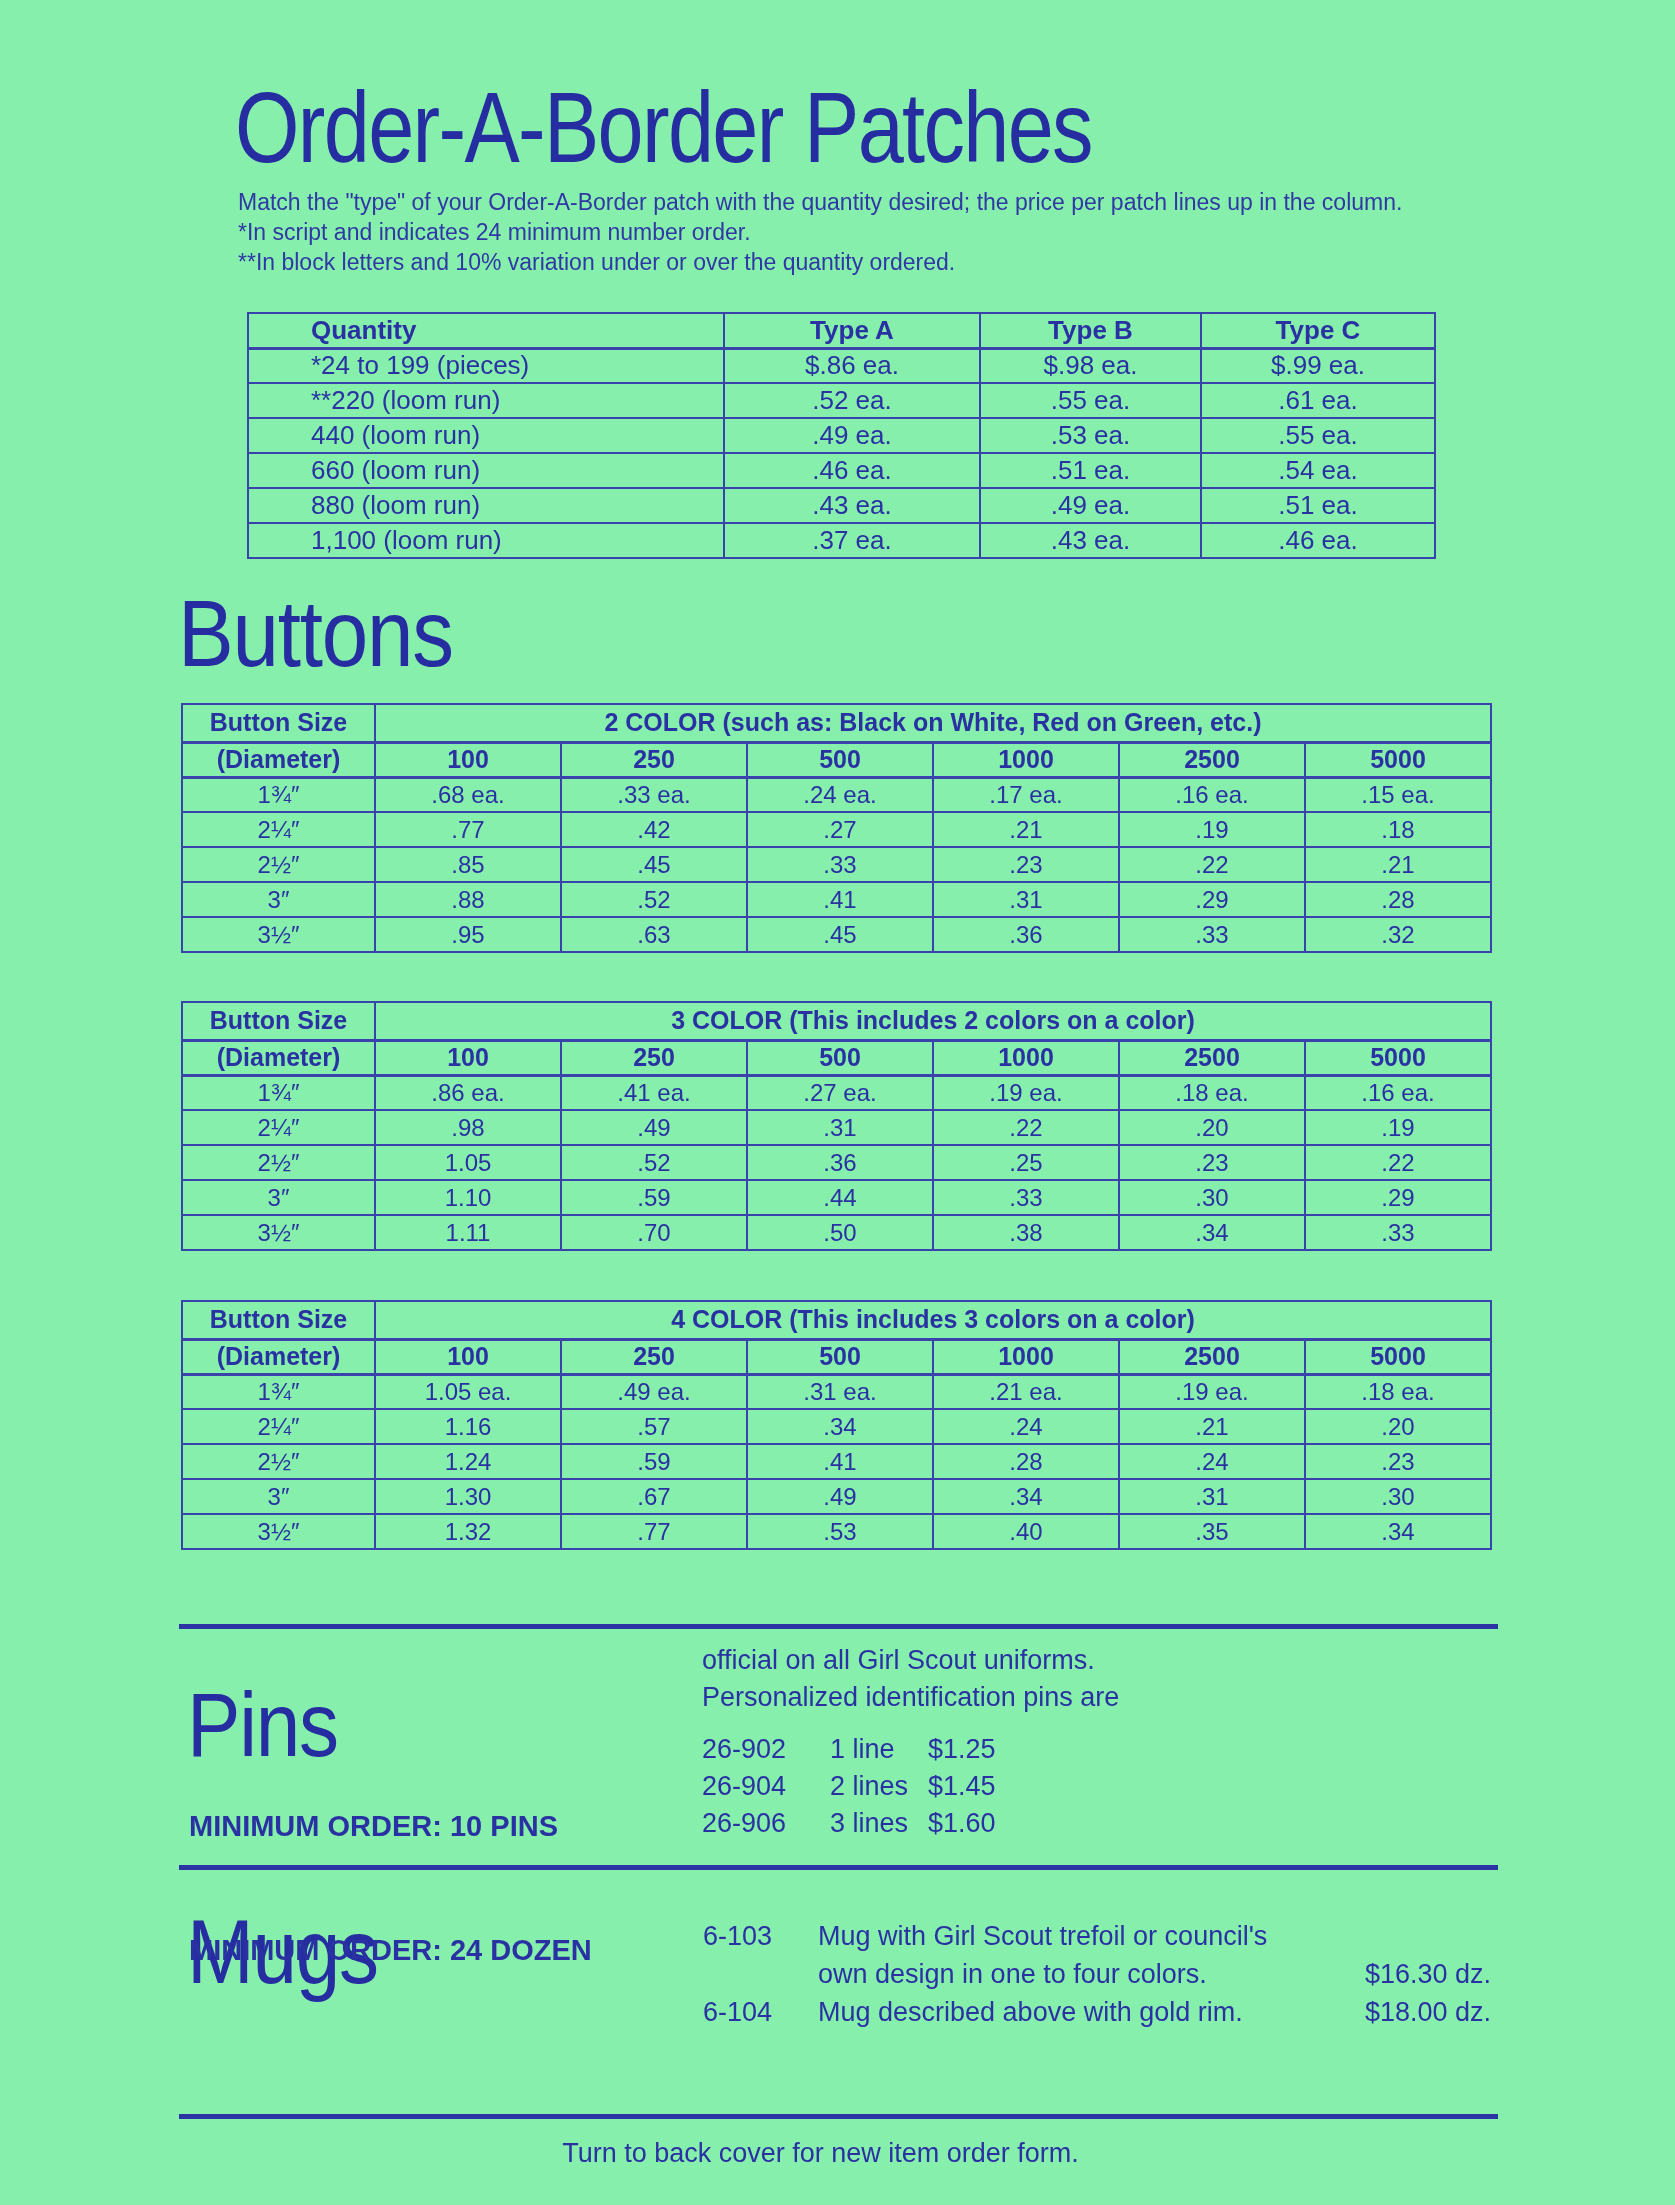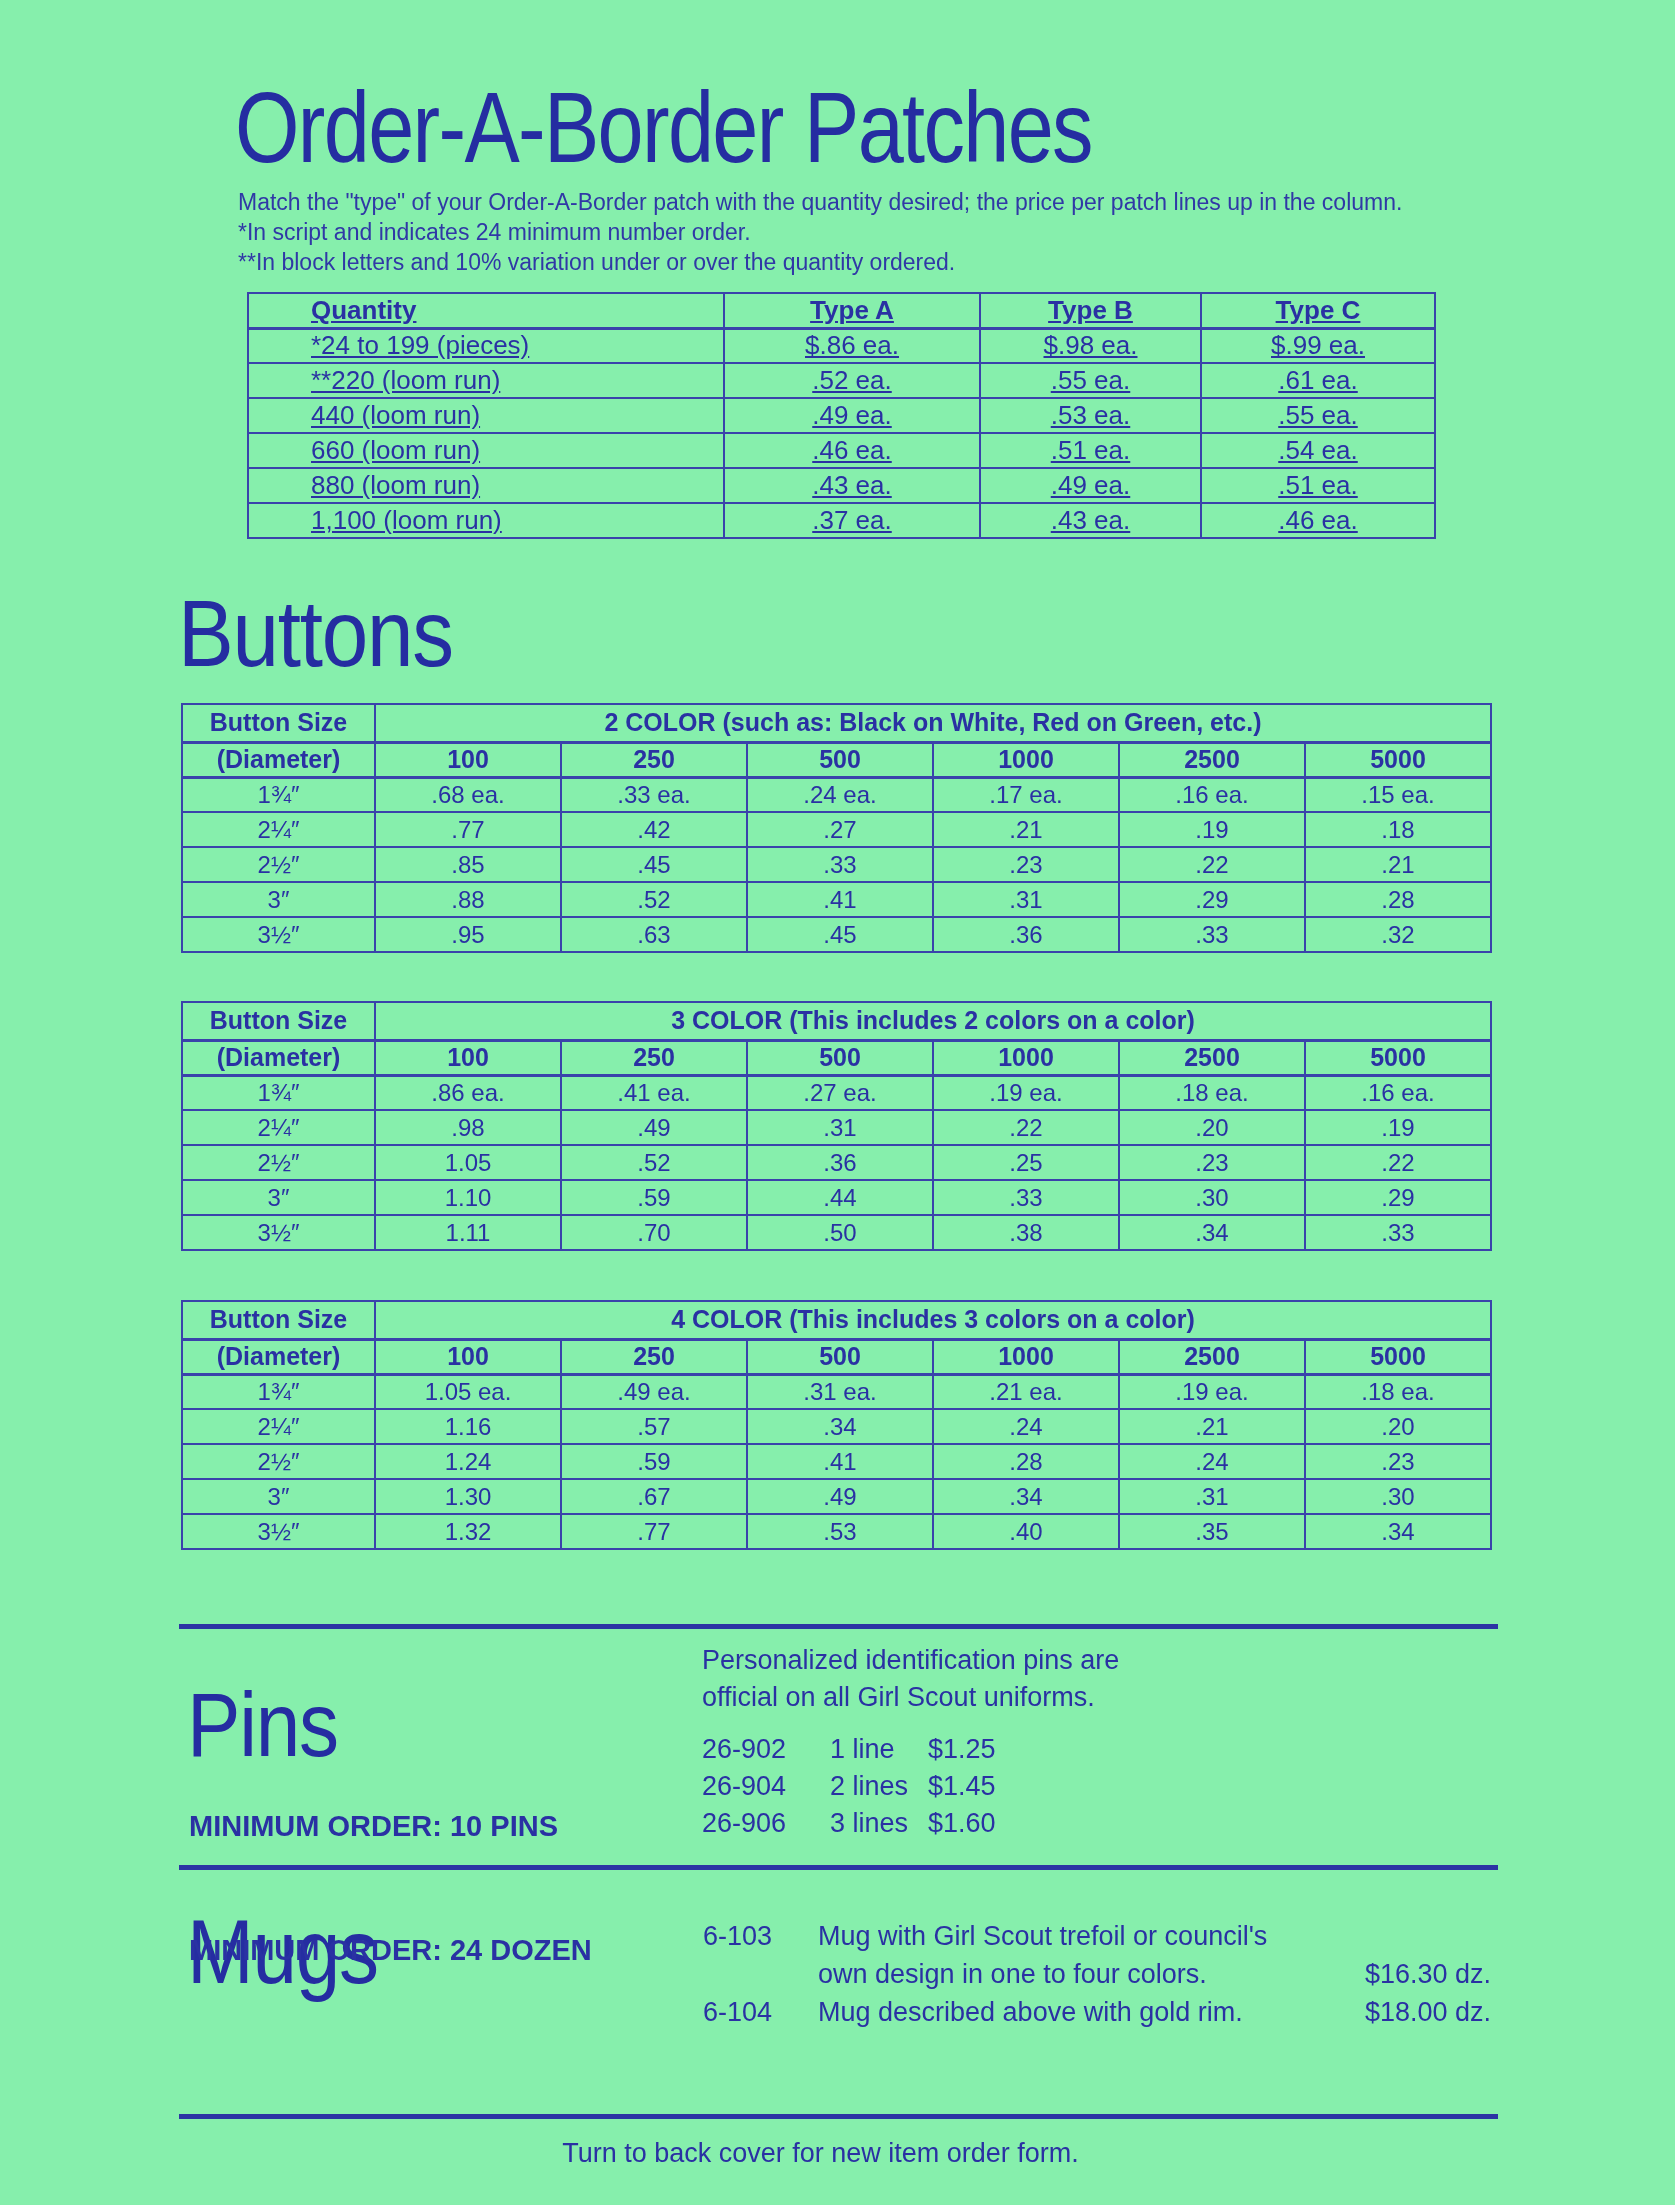--- a/index.html
+++ b/index.html
@@ -53,26 +53,25 @@
     position: absolute;
     left: 238px; top: 187px;
     font-size: 23px;
     line-height: 30px;
     color: #3038a6;
   }
 
   
   .ptable {
     position: absolute;
-    left: 247px; top: 292px;
+    left: 247px; top: 312px;
     width: 1187px;
     border-collapse: collapse;
     table-layout: fixed;
     font-size: 26px;
-    text-decoration: underline;
   }
   .ptable th, .ptable td {
     border: 2px solid #3a42ab;
     height: 35px;
     text-align: center;
     vertical-align: middle;
     padding: 0;
     font-weight: normal;
   }
   .ptable thead th { font-weight: bold; border-bottom-width: 3.4px; }
@@ -468,22 +467,22 @@
         </tbody>
     </table>
   </section>
 
   <section>
     <div class="rule rule-pins"></div>
 
     <h2 class="display-heading pins-title">Pins</h2>
 
     <div class="pins-desc">
+      <div class="nw">official on all Girl Scout uniforms.</div>
       <div class="nw">Personalized identification pins are</div>
-      <div class="nw">official on all Girl Scout uniforms.</div>
     </div>
 
     <table class="pins-items">
       <colgroup>
         <col style="width:128px">
           <col style="width:98px">
           <col style="width:149px">
       </colgroup>
       <tbody>
           <tr>

